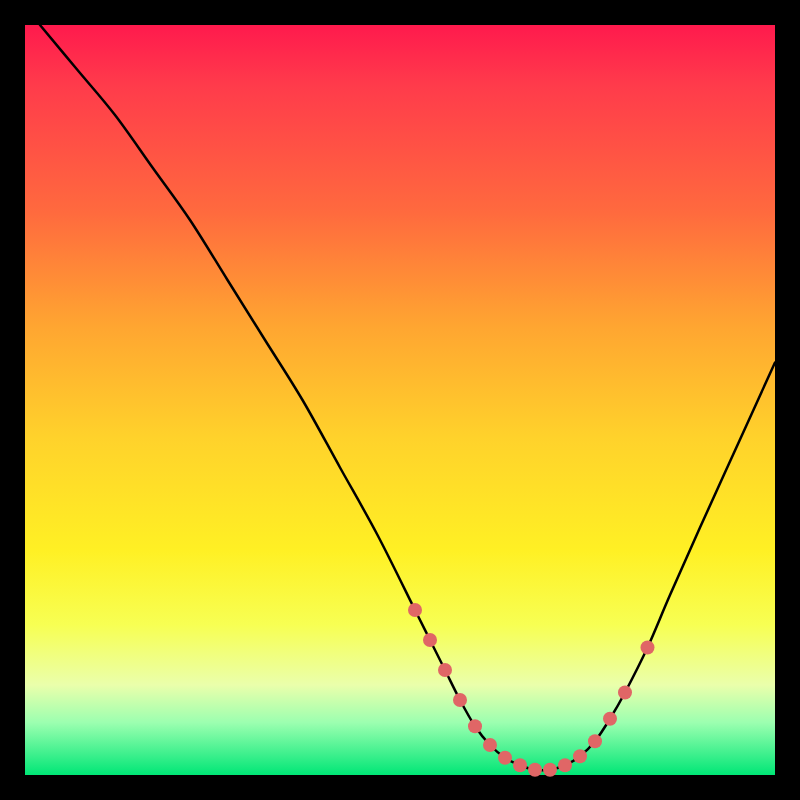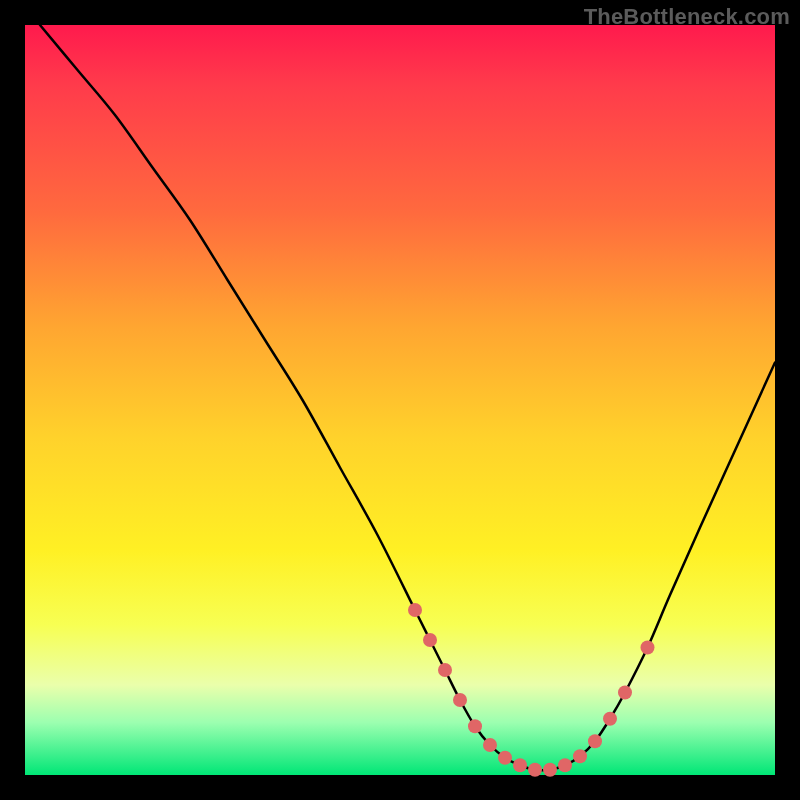--- a/index.html
+++ b/index.html
@@ -79,14 +79,13 @@
           <circle cx="540.00" cy="740.25" r="7" fill="#e06666"></circle>
           <circle cx="555.00" cy="731.25" r="7" fill="#e06666"></circle>
           <circle cx="570.00" cy="716.25" r="7" fill="#e06666"></circle>
           <circle cx="585.00" cy="693.75" r="7" fill="#e06666"></circle>
           <circle cx="600.00" cy="667.50" r="7" fill="#e06666"></circle>
           <circle cx="622.50" cy="622.50" r="7" fill="#e06666"></circle>
         </g>
     </svg>
   </div>
 
-  <div class="watermark">TheBottleneck.com</div>
 </div>
 
 </body></html>

